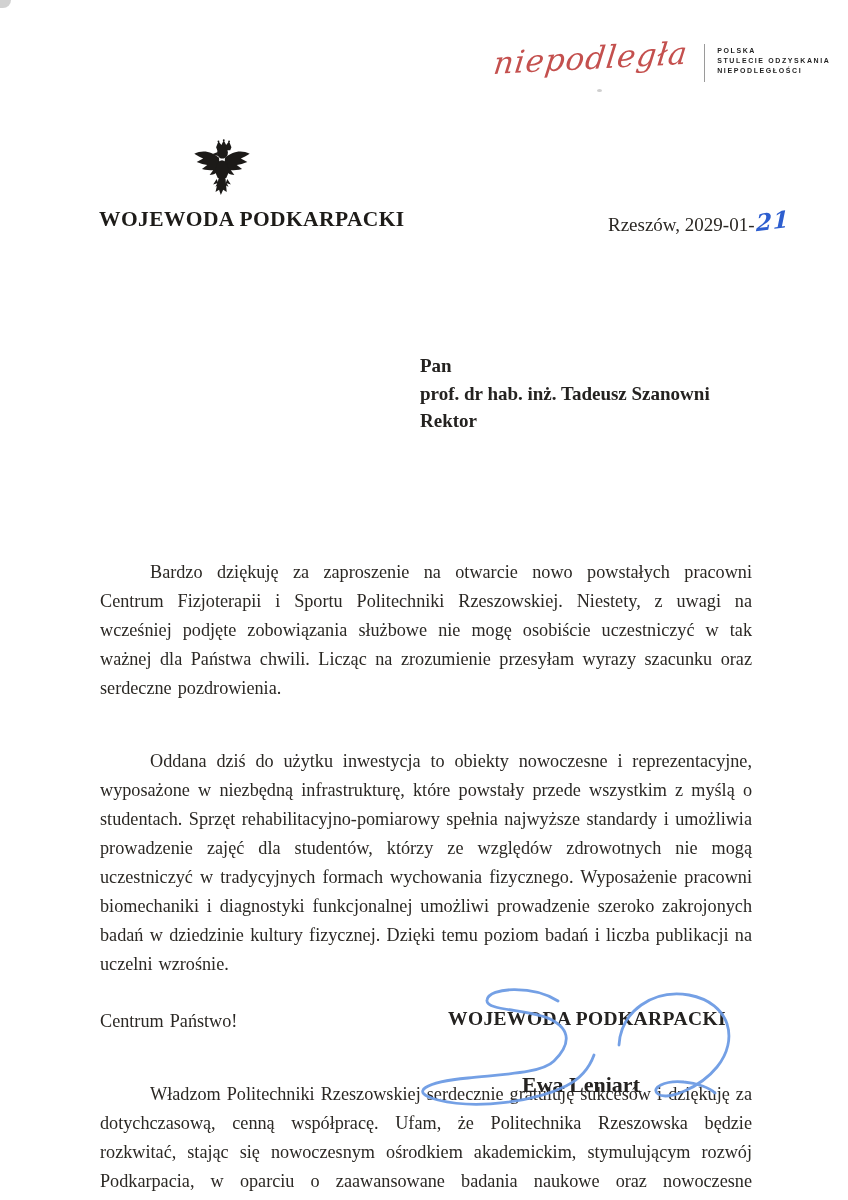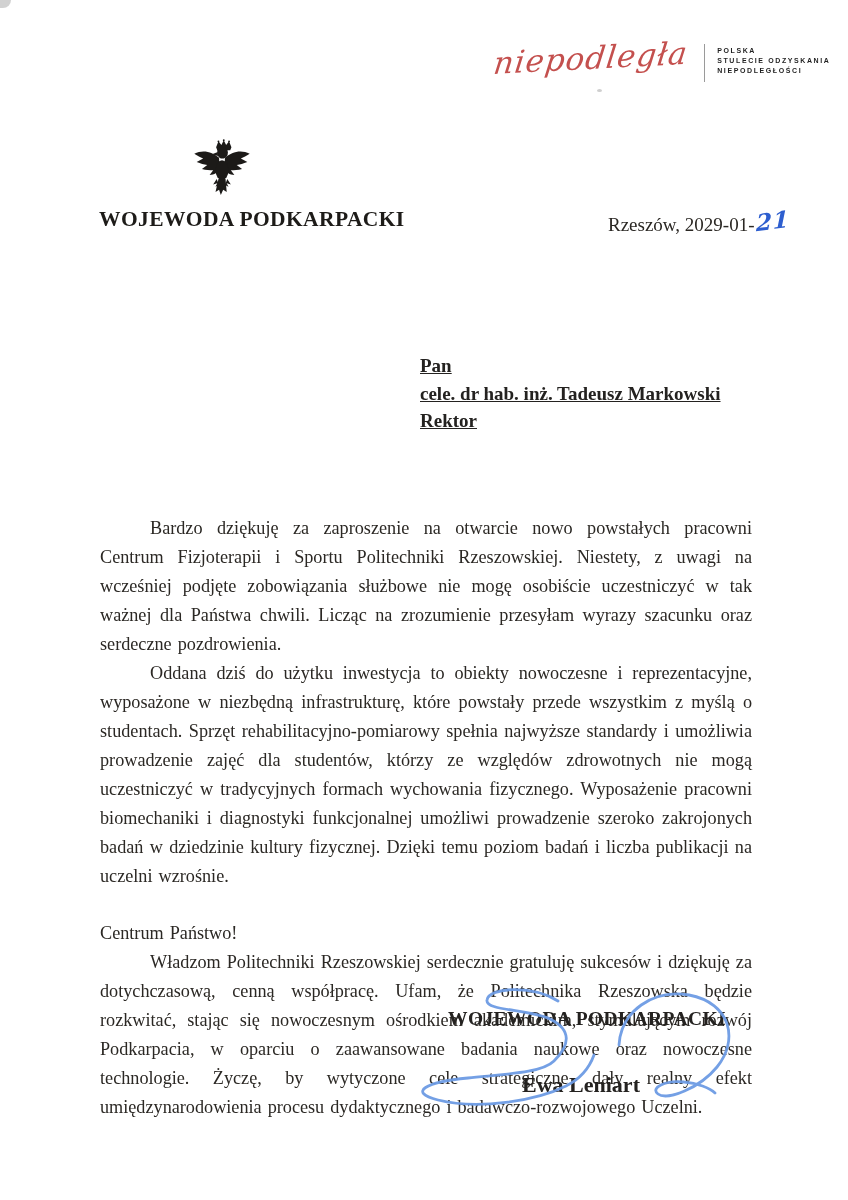--- a/index.html
+++ b/index.html
@@ -78,34 +78,33 @@
     transform: rotate(-7deg) skewX(-8deg);
     letter-spacing: 1px;
     position: relative; top: -2px; left: 1px;
   }
 
   
   .recipient {
     position: absolute; left: 420px; top: 352px;
     font-size: 19px; font-weight: 700; line-height: 27.5px;
     color: #242220;
-    text-decoration: underline;
   }
   .recipient span { display: block; }
 
   
   .letter-body {
     position: absolute; left: 100px; top: 514px; width: 652px;
     font-size: 18.2px; line-height: 29px;
     text-align: justify;
     word-spacing: 1.5px;
     color: #2b2824;
   }
   .letter-body p { margin: 0; }
-  .letter-body p.indent { text-indent: 50px; }
+  .letter-body p.indent { text-indent: 50px; margin-top: 44px; }
   .salutation { margin-top: 28px !important; }
 
   
   .sig-block {
     position: absolute; left: 448px; top: 1008px; width: 266px;
     text-align: center; color: #242220;
   }
   .sig-office { font-size: 19.5px; font-weight: 700; letter-spacing: .4px; white-space: nowrap; }
   .sig-name  { font-size: 22px; font-weight: 700; margin-top: 42px; }
 
@@ -157,21 +156,21 @@
     </g>
   </svg>
 
   <div class="office-title">WOJEWODA PODKARPACKI</div>
   <div class="dateline">
     <span>Rzeszów, 2029-01-</span><span class="ink-day">21</span>
   </div>
 
   <div class="recipient">
     <span>Pan</span>
-    <span>cele. dr hab. inż. Tadeusz Markowski</span>
+    <span>prof. dr hab. inż. Tadeusz Szanowni</span>
     <span>Rektor</span>
   </div>
 
   <div class="letter-body">
     <p class="indent">Bardzo dziękuję za zaproszenie na otwarcie nowo powstałych pracowni Centrum Fizjoterapii i Sportu Politechniki Rzeszowskiej. Niestety, z uwagi na wcześniej podjęte zobowiązania służbowe nie mogę osobiście uczestniczyć w tak ważnej dla Państwa chwili. Licząc na zrozumienie przesyłam wyrazy szacunku oraz serdeczne pozdrowienia.</p>
     <p class="indent">Oddana dziś do użytku inwestycja to obiekty nowoczesne i reprezentacyjne, wyposażone w niezbędną infrastrukturę, które powstały przede wszystkim z myślą o studentach. Sprzęt rehabilitacyjno-pomiarowy spełnia najwyższe standardy i umożliwia prowadzenie zajęć dla studentów, którzy ze względów zdrowotnych nie mogą uczestniczyć w tradycyjnych formach wychowania fizycznego. Wyposażenie pracowni biomechaniki i diagnostyki funkcjonalnej umożliwi prowadzenie szeroko zakrojonych badań w dziedzinie kultury fizycznej. Dzięki temu poziom badań i liczba publikacji na uczelni wzrośnie.</p>
     <p class="salutation">Centrum Państwo!</p>
     <p class="indent">Władzom Politechniki Rzeszowskiej serdecznie gratuluję sukcesów i dziękuję za dotychczasową, cenną współpracę. Ufam, że Politechnika Rzeszowska będzie rozkwitać, stając się nowoczesnym ośrodkiem akademickim, stymulującym rozwój Podkarpacia, w oparciu o zaawansowane badania naukowe oraz nowoczesne technologie. Życzę, by wytyczone cele strategiczne dały realny efekt umiędzynarodowienia procesu dydaktycznego i badawczo-rozwojowego Uczelni.</p>
   </div>
 

